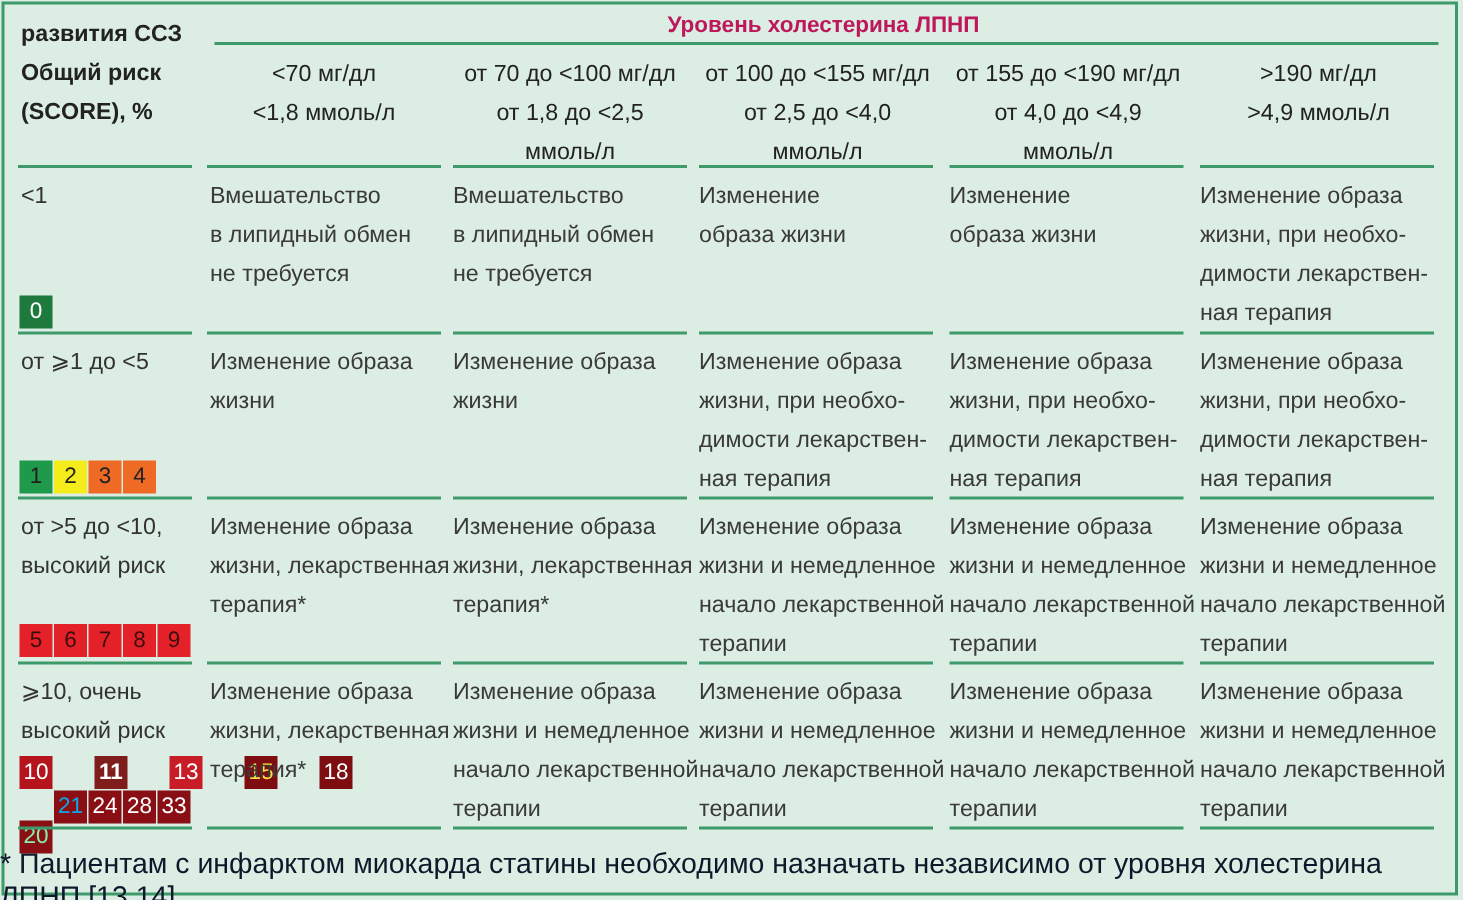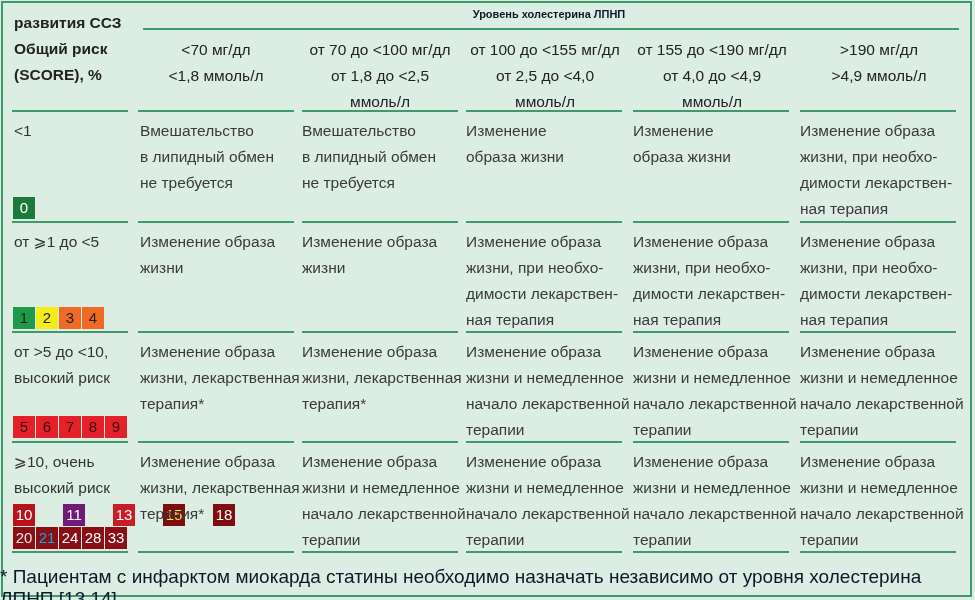--- a/index.html
+++ b/index.html
@@ -15,21 +15,21 @@
     background: #dcede3;
   }
   .abs { position: absolute; }
   .hline { position: absolute; height: 2px; background: #3f9a6b; }
   .hdr-corner {
     left: 14px; top: 10px; width: 120px;
     font-weight: bold; font-size: 15.5px; line-height: 26px; color: #222;
   }
   .group-title {
     left: 140px; top: 8px; width: 818px; text-align: center;
-    font-weight: bold; font-size: 11px; color: #0f172a;
+    font-weight: bold; font-size: 15px; color: #be185d;
   }
   .colhdr {
     top: 37px; text-align: center;
     font-weight: normal; font-size: 15.5px; line-height: 26px; color: #222;
   }
   .rowlabel {
     left: 14px; width: 115px;
     font-size: 15.5px; line-height: 26px; color: #333;
   }
   .cell {
@@ -178,27 +178,27 @@
 <div class="hline" style="left:138px; top:441px; width:156px;"></div>
 <div class="hline" style="left:302px; top:441px; width:156px;"></div>
 <div class="hline" style="left:466px; top:441px; width:156px;"></div>
 <div class="hline" style="left:633px; top:441px; width:156px;"></div>
 <div class="hline" style="left:800px; top:441px; width:156px;"></div>
 
 <div class="abs rowlabel" style="top:449px; white-space:pre-line;">⩾10, очень
 высокий риск</div>
 <div class="scorebox" style="left:13px; top:504px;gap:28px;">
   <div class="score" style="width:22px; background:#b5141c; color:#fff;">10</div>
-  <div class="score" style="width:22px; background:#701a75; color:#fff;">11</div>
+  <div class="score" style="width:22px; background:#7f1d1d; color:#fff;font-weight:bold;">11</div>
   <div class="score" style="width:22px; background:#c81c26; color:#fff;">13</div>
   <div class="score" style="width:22px; background:#7e0d12; color:#fde047;">15</div>
   <div class="score" style="width:22px; background:#7e0d12; color:#fff;">18</div>
 </div>
 <div class="scorebox" style="left:13px; top:527px;">
-  <div class="score" style="width:22px; background:#8a0f15; color:#e5e5e5;">20</div>
+  <div class="score" style="width:22px; background:#8a0f15; color:#86efac;margin-top:20px;">20</div>
   <div class="score" style="width:22px; background:#8a0f15; color:#0ea5e9;">21</div>
   <div class="score" style="width:22px; background:#8a0f15; color:#fff;text-align:center;">24</div>
   <div class="score" style="width:22px; background:#8a0f15; color:#fff;">28</div>
   <div class="score" style="width:22px; background:#8a0f15; color:#fff;">33</div>
 </div>
 <div class="abs cell" style="left:140px; top:449px;">Изменение образа
 жизни, лекарственная
 терапия*</div>
 <div class="abs cell" style="left:302px; top:449px;">Изменение образа
 жизни и немедленное

